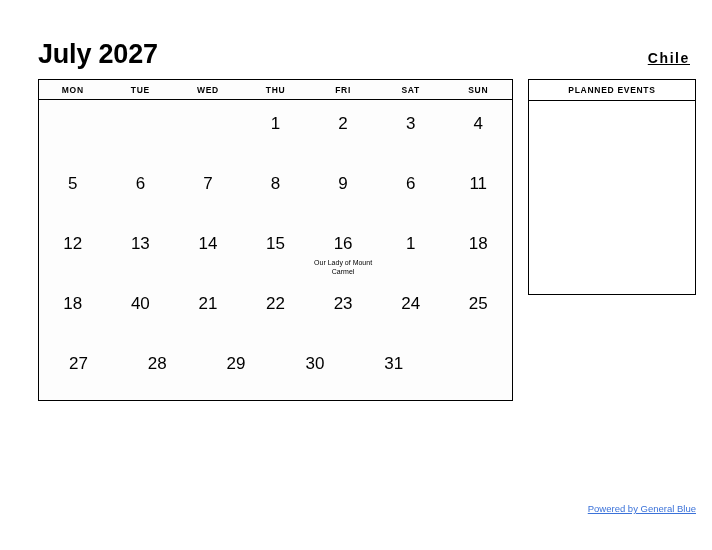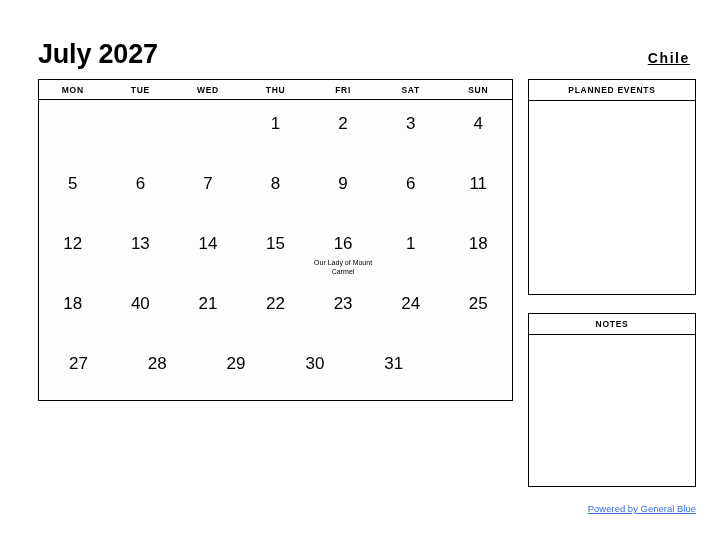--- a/index.html
+++ b/index.html
@@ -297,22 +297,18 @@
           </div>
         </div>
       </div>
   </div>
 
   <div class="panel" id="panel-events">
     <div class="panel-header">PLANNED EVENTS</div>
     <div class="panel-body"></div>
   </div>
 
-  <div class="panel" id="panel-notes">
-    <div class="panel-header">NOTES</div>
-    <div class="panel-body"></div>
-  </div>
 
   <div class="footer">
     <a class="footer-link">Powered by General Blue</a>
   </div>
 
 </div>
 
 </body></html>

